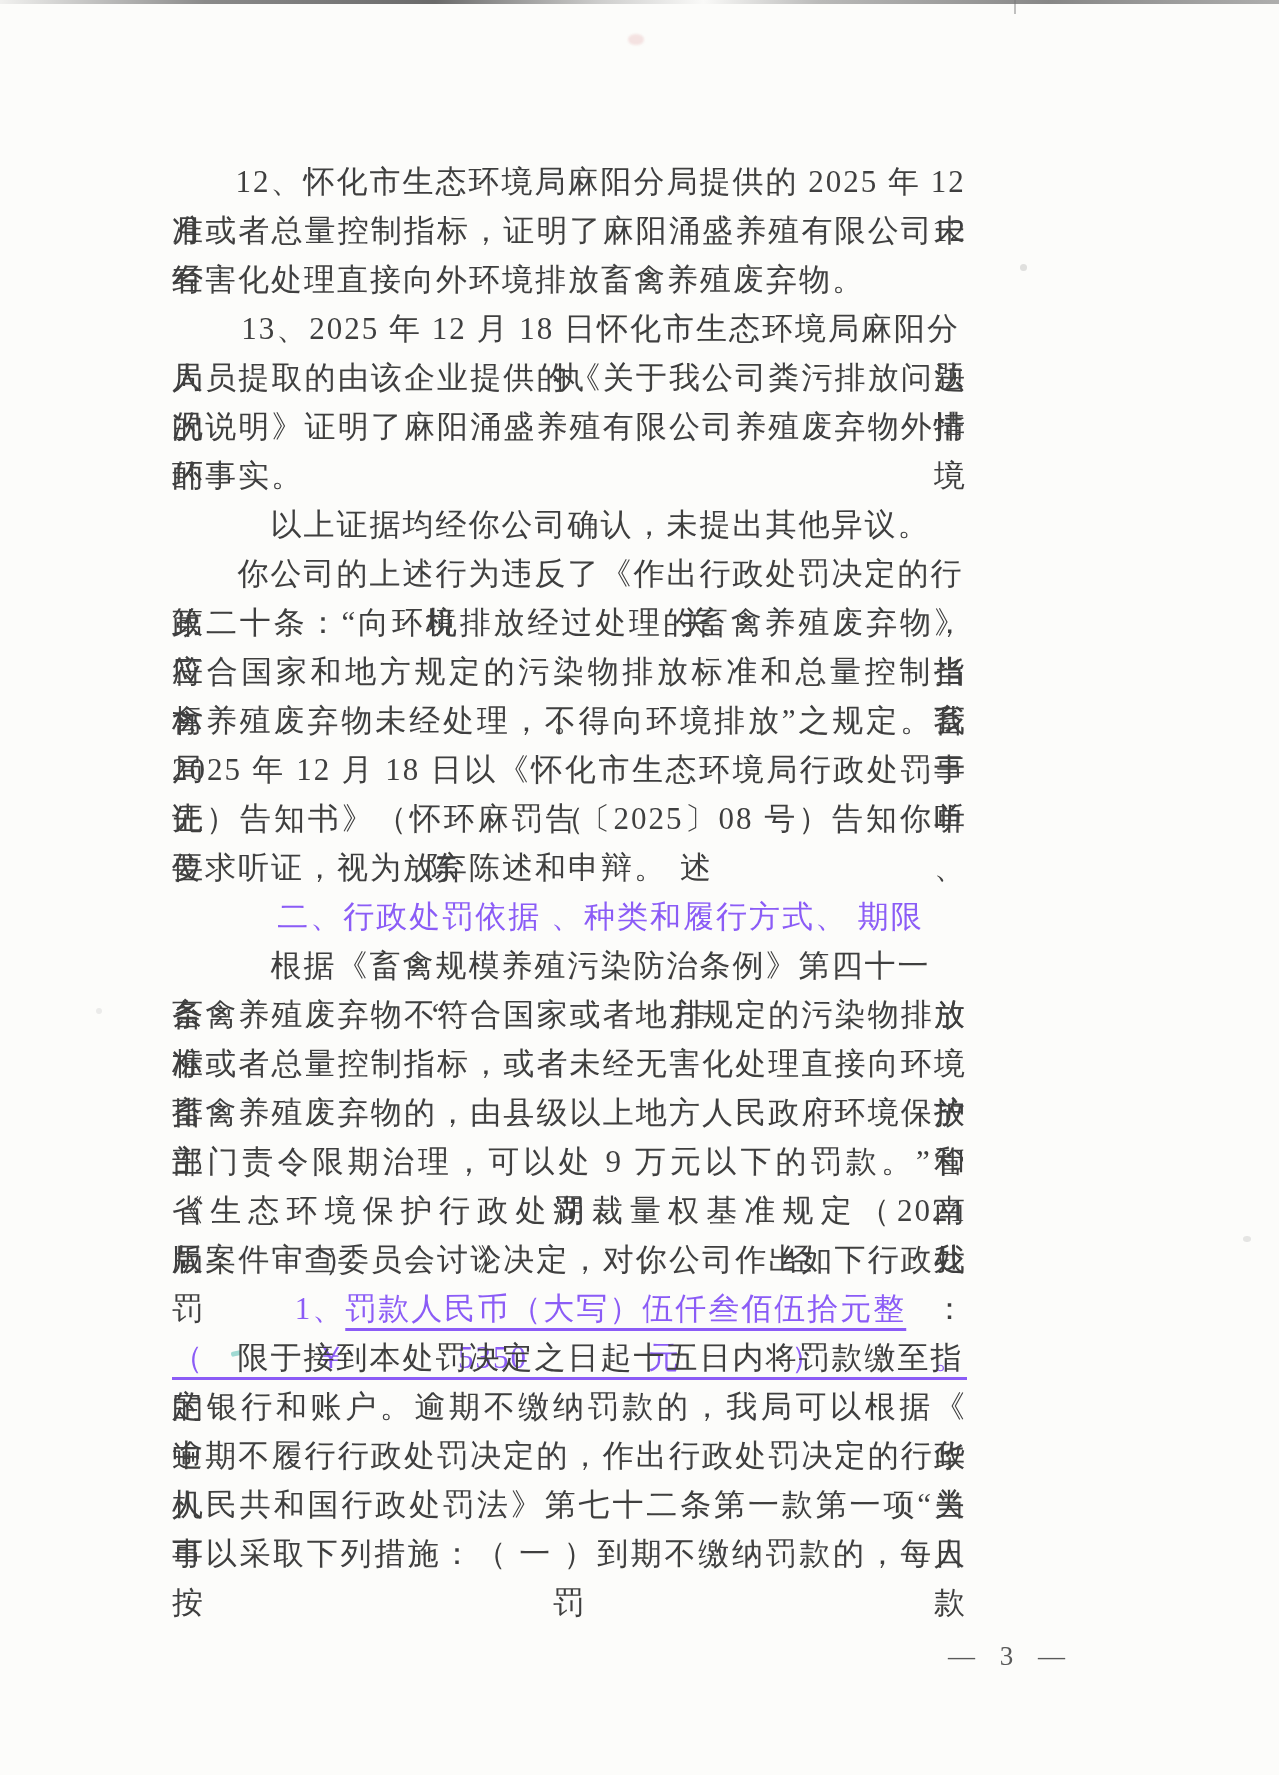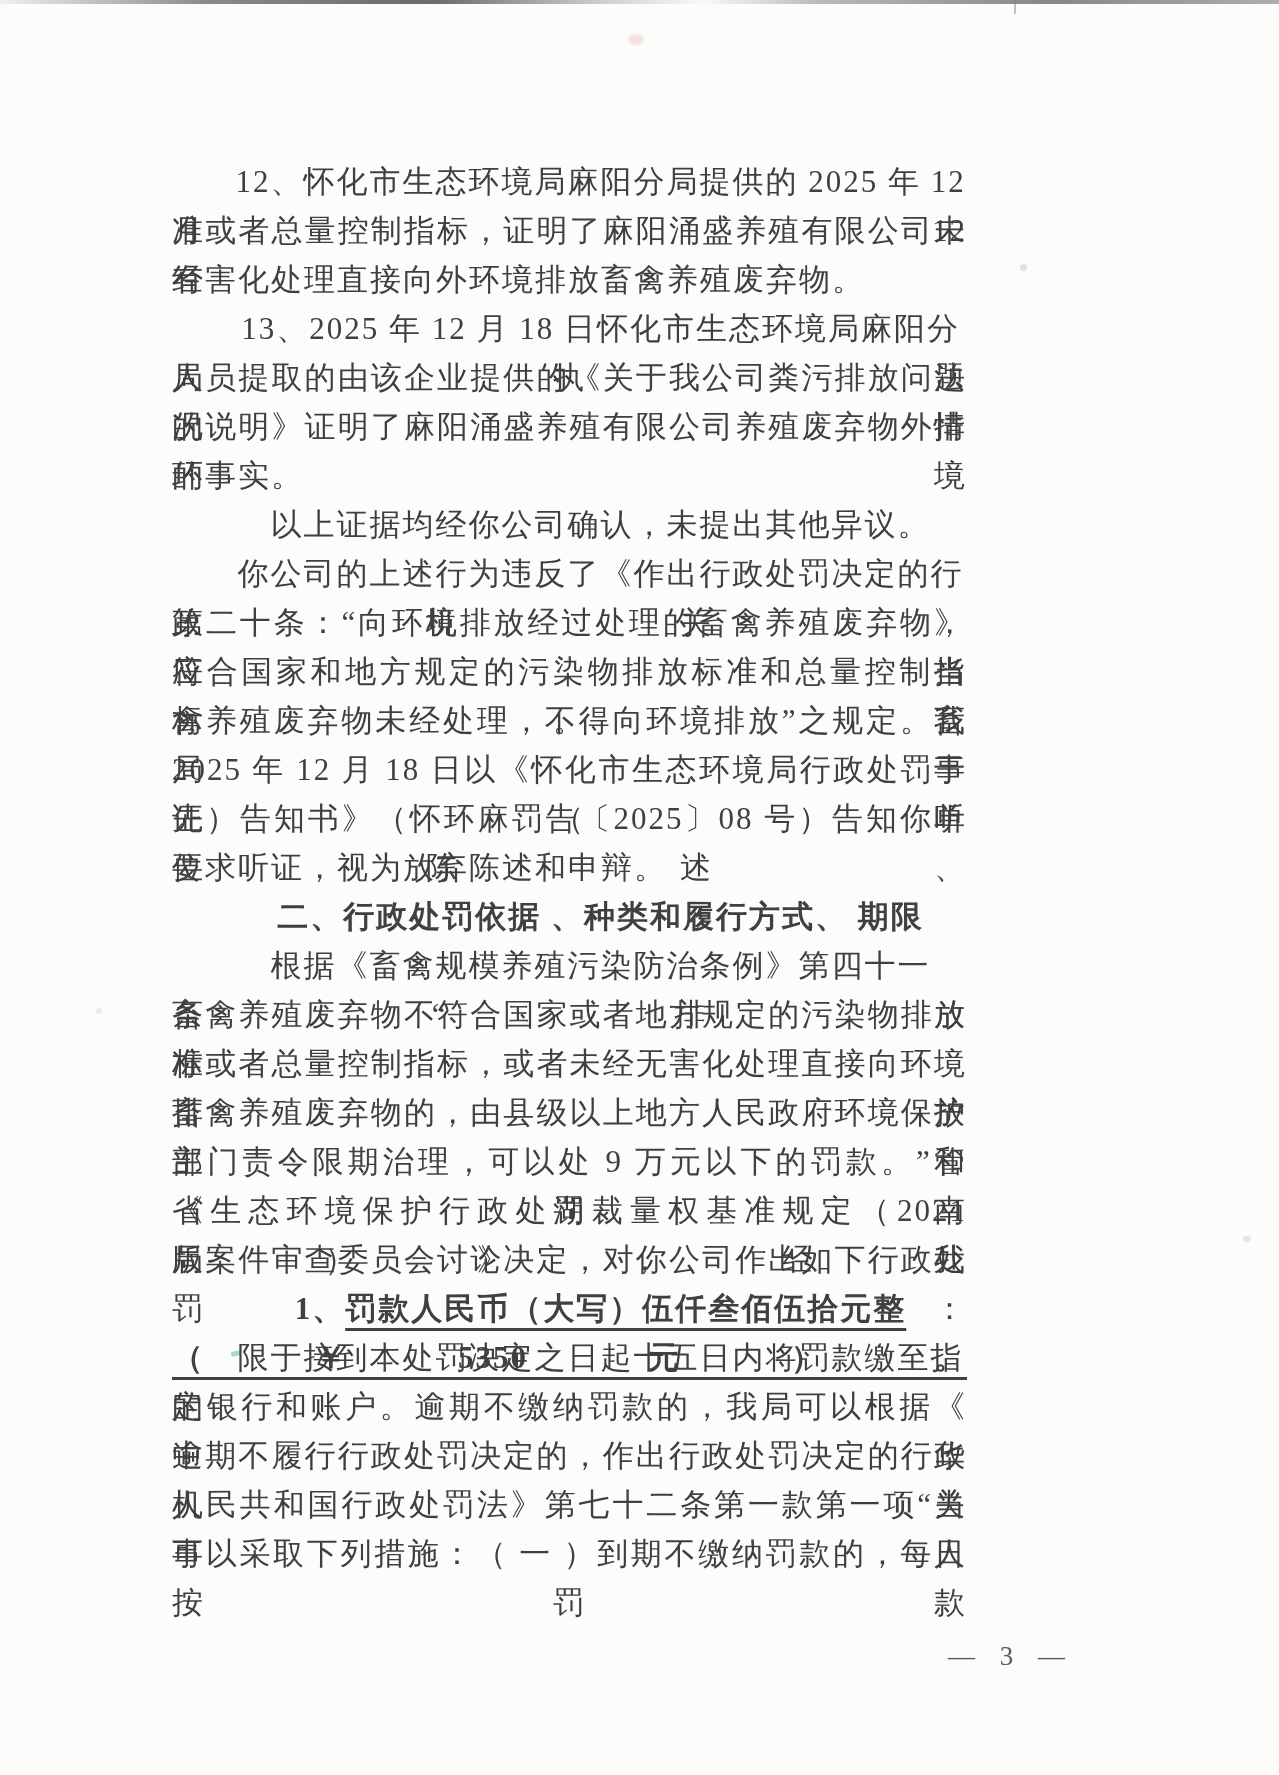--- a/index.html
+++ b/index.html
@@ -50,21 +50,21 @@
     color:#3f3f3f;
     text-align:left;
     white-space:nowrap;
   }
   .line.justify{
     text-align:justify;
     text-align-last:justify;
     white-space:normal;
   }
   .line.indent{text-indent:62px;text-align:center;}
-  .line.bold{font-weight:bold;color:#404040;}
+  .line.bold{font-weight:normal;color:#8b5cf6;}
   .line .underline{
     text-decoration:underline;
     text-decoration-thickness:3px;
     text-underline-offset:9px;
   }
   .page-num{
     position:absolute;
     left:948px;
     top:1641px;
     font-size:27px;

